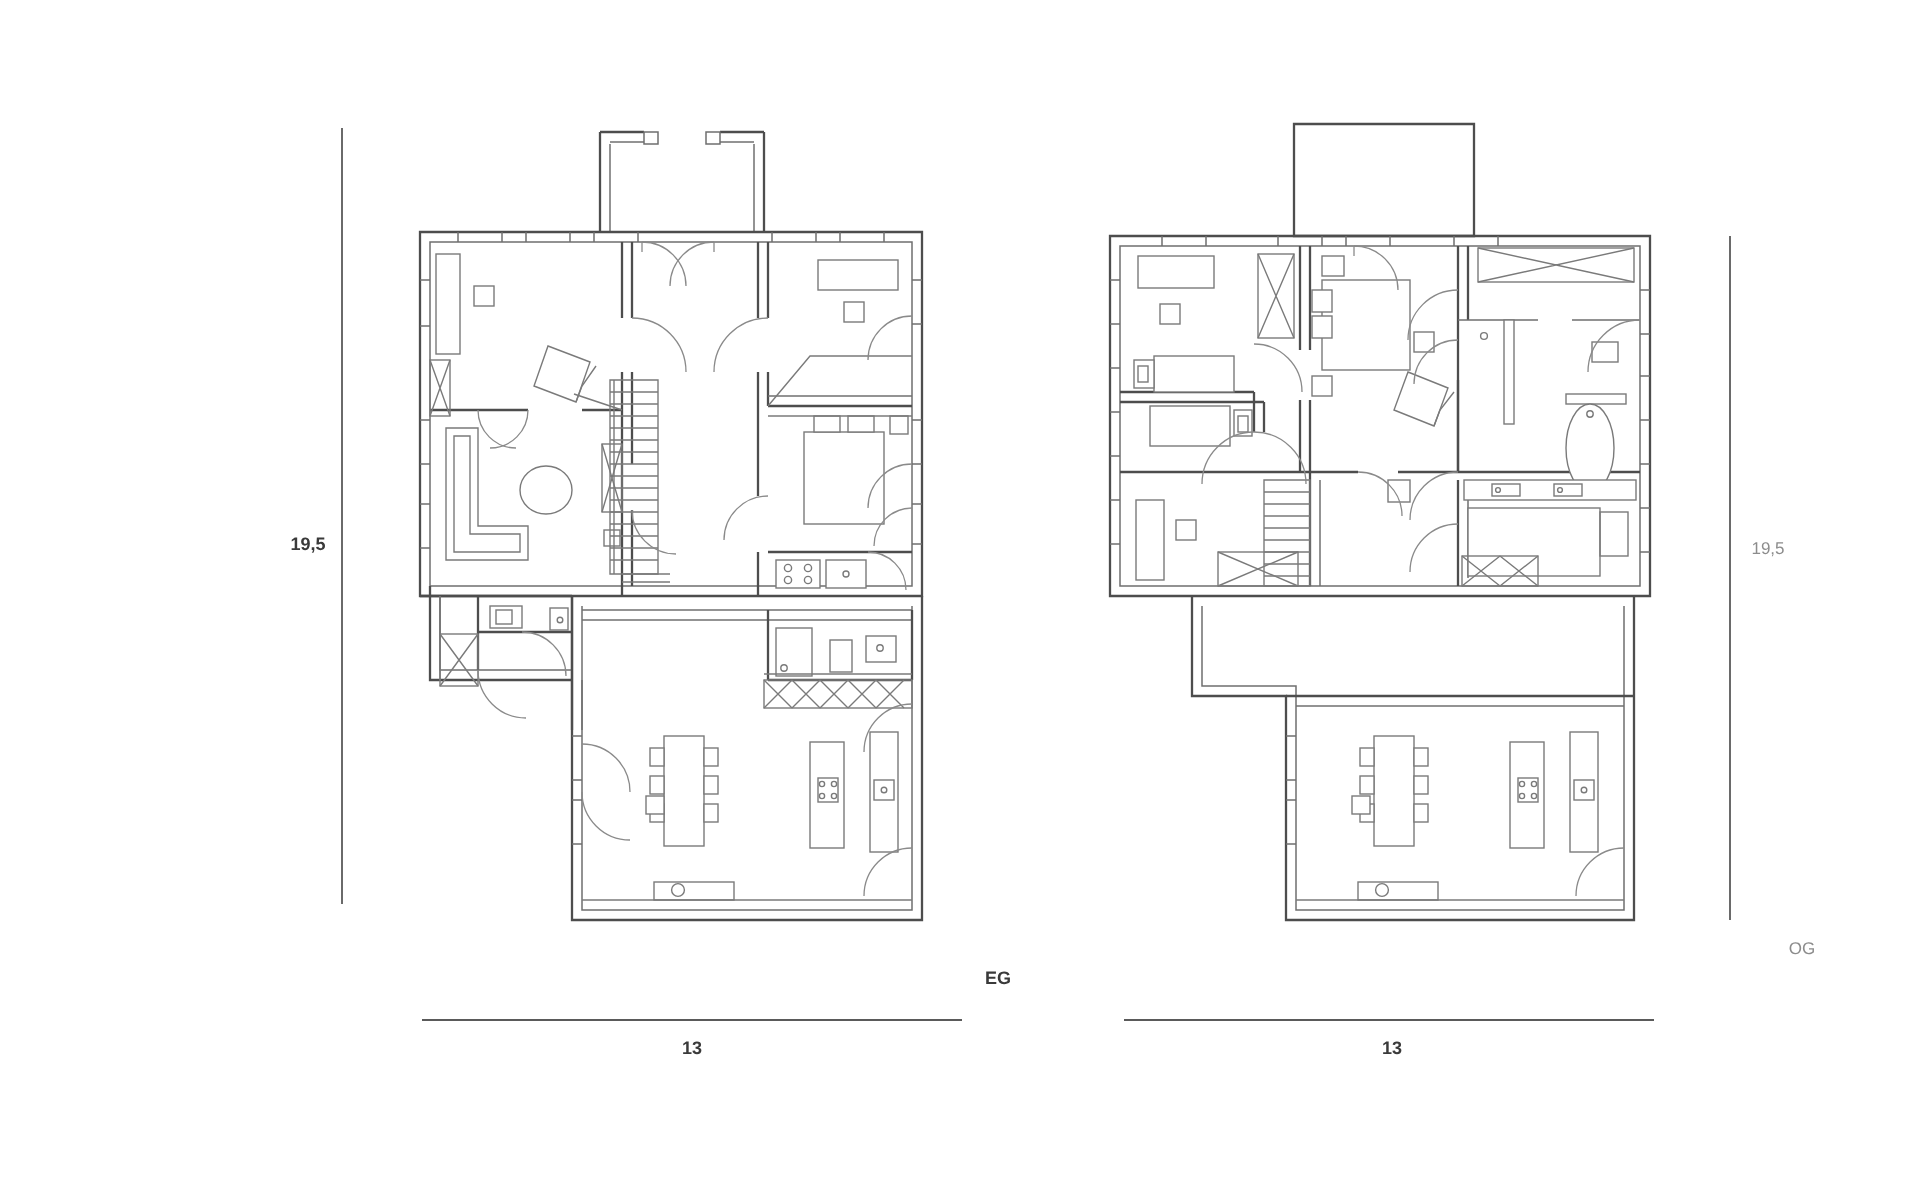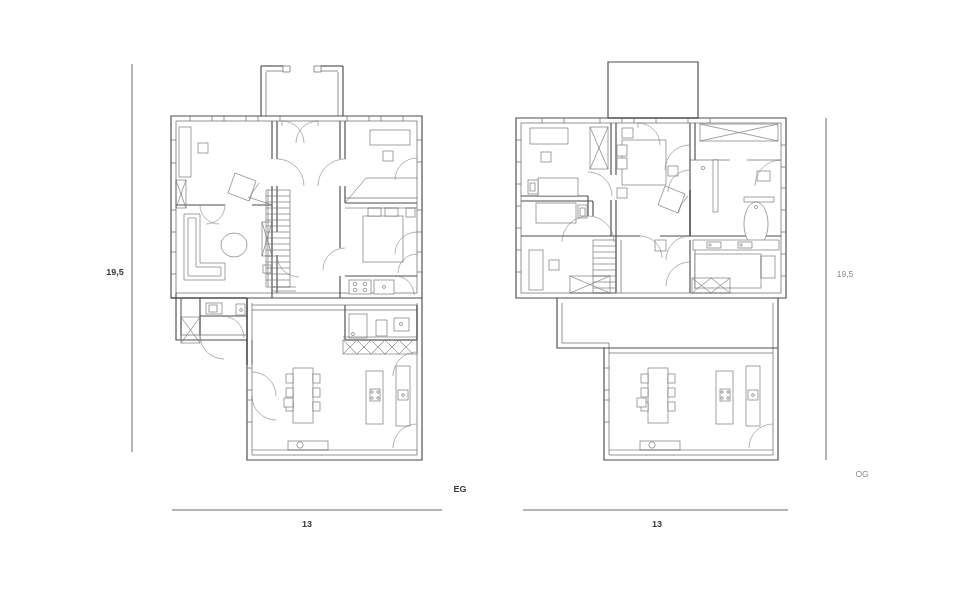--- a/index.html
+++ b/index.html
@@ -12,20 +12,21 @@
     height: 595px;
     font-family: "Liberation Sans", sans-serif;
     overflow: hidden;
     position: relative;
   }
   #stage {
     position: absolute;
     left: 0; top: 0;
     width: 864px;
     height: 595px;
+    padding-left: 39px;
   }
   svg#plan-svg {
     display: block;
     width: 960px;
     height: 595px;
   }
   .wall       { fill: none; stroke: #4d4d4d; stroke-width: 1.15; }
   .wall-thin  { fill: none; stroke: #6f6f6f; stroke-width: 0.75; }
   .fix        { fill: none; stroke: #7a7a7a; stroke-width: 0.7; }
   .fix-fill   { fill: #ffffff; stroke: #7a7a7a; stroke-width: 0.7; }

